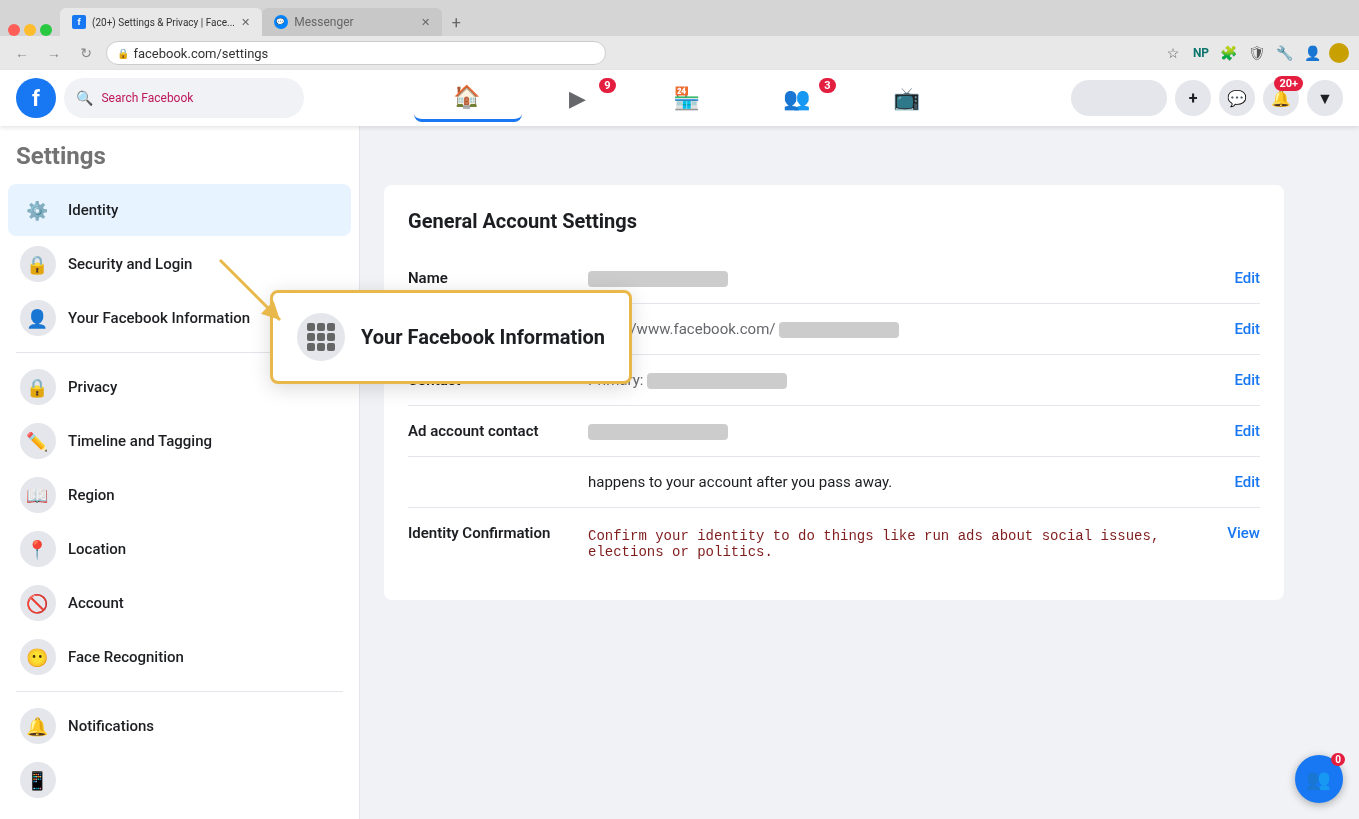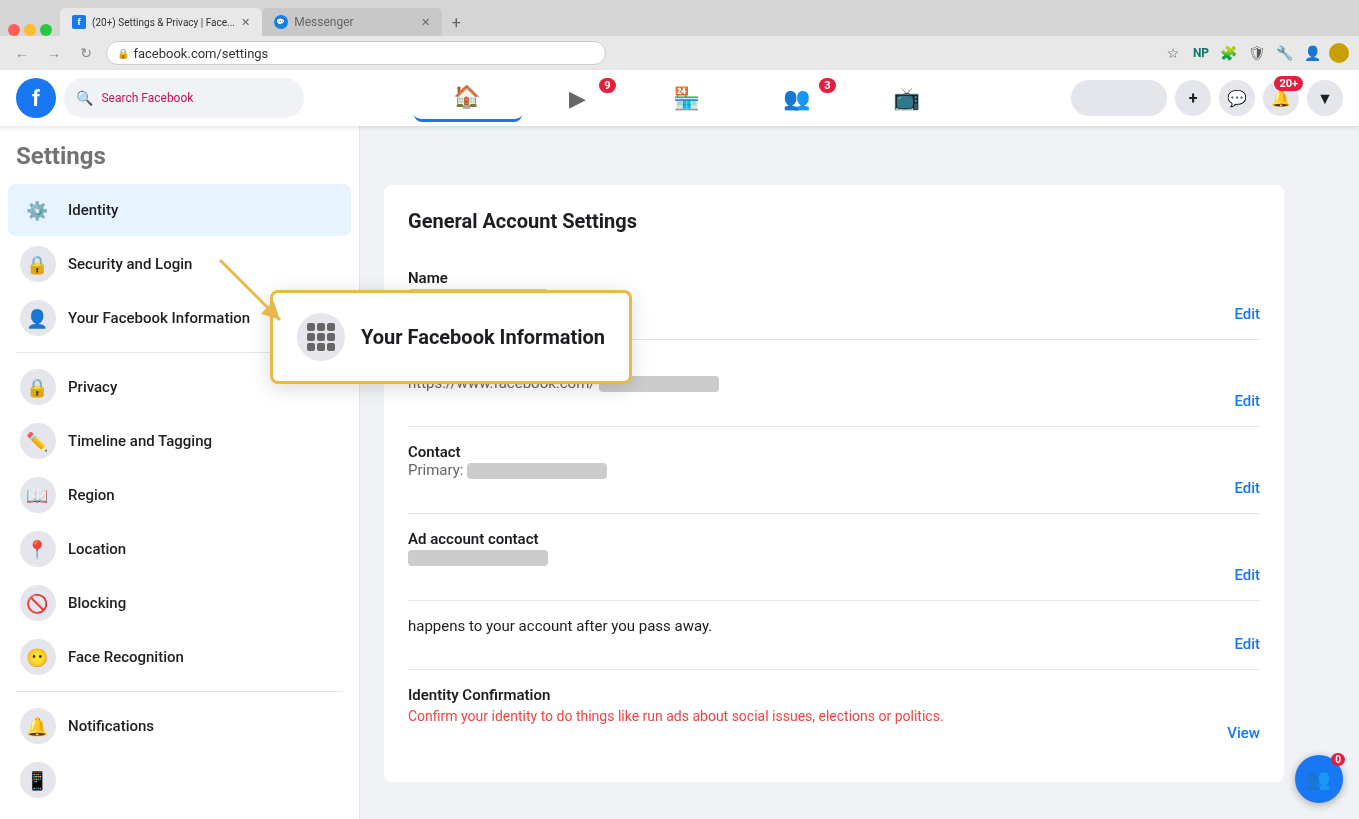--- a/index.html
+++ b/index.html
@@ -52,28 +52,28 @@
     .sidebar-item.active { background: #e7f3ff; }
     .sidebar-icon { width: 36px; height: 36px; border-radius: 50%; background: #e4e6eb; display: flex; align-items: center; justify-content: center; font-size: 18px; flex-shrink: 0; }
     .sidebar-icon.blue { background: #e7f3ff; color: #1877f2; }
     .sidebar-label { font-size: 15px; font-weight: 500; color: #1c1e21; }
     .sidebar-divider { height: 1px; background: #e4e6eb; margin: 8px 16px; }
 
     
     .main-content { flex: 1; background: #f0f2f5; overflow-y: auto; padding: 24px; margin-top: 35px; }
     .settings-card { background: white; border-radius: 8px; padding: 24px; max-width: 900px; }
     .settings-title { font-size: 20px; font-weight: 700; color: #1c1e21; margin-bottom: 20px; }
-    .settings-row { display: flex; align-items: flex-start; padding: 16px 0; border-bottom: 1px solid #e4e6eb; flex-direction: column; }
+    .settings-row { display: flex; align-items: flex-start; padding: 16px 0; border-bottom: 1px solid #e4e6eb; }
     .settings-row:last-child { border-bottom: none; }
     .row-label { font-size: 15px; font-weight: 600; color: #1c1e21; width: 180px; flex-shrink: 0; }
     .row-value { flex: 1; font-size: 15px; color: #1c1e21; }
     .row-value .blurred { display: inline-block; background: #ccc; border-radius: 4px; height: 16px; vertical-align: middle; }
     .row-value .prefix { color: #65676b; }
     .row-edit { margin-left: auto; color: #1877f2; font-size: 15px; cursor: pointer; font-weight: 500; flex-shrink: 0; padding-left: 16px; }
-    .row-desc { font-size: 14px; color: #ef4444; margin-top: 4px; }
+    .row-desc { font-size: 14px; color: #7f1d1d; margin-top: 4px; font-family: Liberation Mono, monospace; }
     .tooltip-box { background: white; border: 3px solid #e8b84b; border-radius: 8px; padding: 20px 24px; display: flex; align-items: center; gap: 16px; box-shadow: 0 4px 20px rgba(0,0,0,0.15); min-width: 320px; }
     .tooltip-icon { width: 48px; height: 48px; background: #e4e6eb; border-radius: 50%; display: flex; align-items: center; justify-content: center; font-size: 24px; flex-shrink: 0; }
     .tooltip-text { font-size: 20px; font-weight: 700; color: #1c1e21; }
 
     
     .bottom-right-icon { position: fixed; bottom: 16px; right: 16px; width: 48px; height: 48px; background: #1877f2; border-radius: 50%; display: flex; align-items: center; justify-content: center; color: white; font-size: 20px; cursor: pointer; box-shadow: 0 2px 8px rgba(0,0,0,0.3); }
     .bottom-right-badge { position: absolute; top: -2px; right: -2px; background: #e41e3f; color: white; border-radius: 8px; font-size: 10px; font-weight: bold; padding: 1px 4px; }
   </style>
 </head>
 <body>
@@ -193,21 +193,21 @@
       <span class="sidebar-label">Region</span>
     </div>
 
     <div class="sidebar-item">
       <div class="sidebar-icon">📍</div>
       <span class="sidebar-label">Location</span>
     </div>
 
     <div class="sidebar-item">
       <div class="sidebar-icon">🚫</div>
-      <span class="sidebar-label">Blocking</span>
+      <span class="sidebar-label">Account</span>
     </div>
 
 
     <div class="sidebar-item">
       <div class="sidebar-icon">😶</div>
       <span class="sidebar-label">Face Recognition</span>
     </div>
 
     <div class="sidebar-divider"></div>
 

